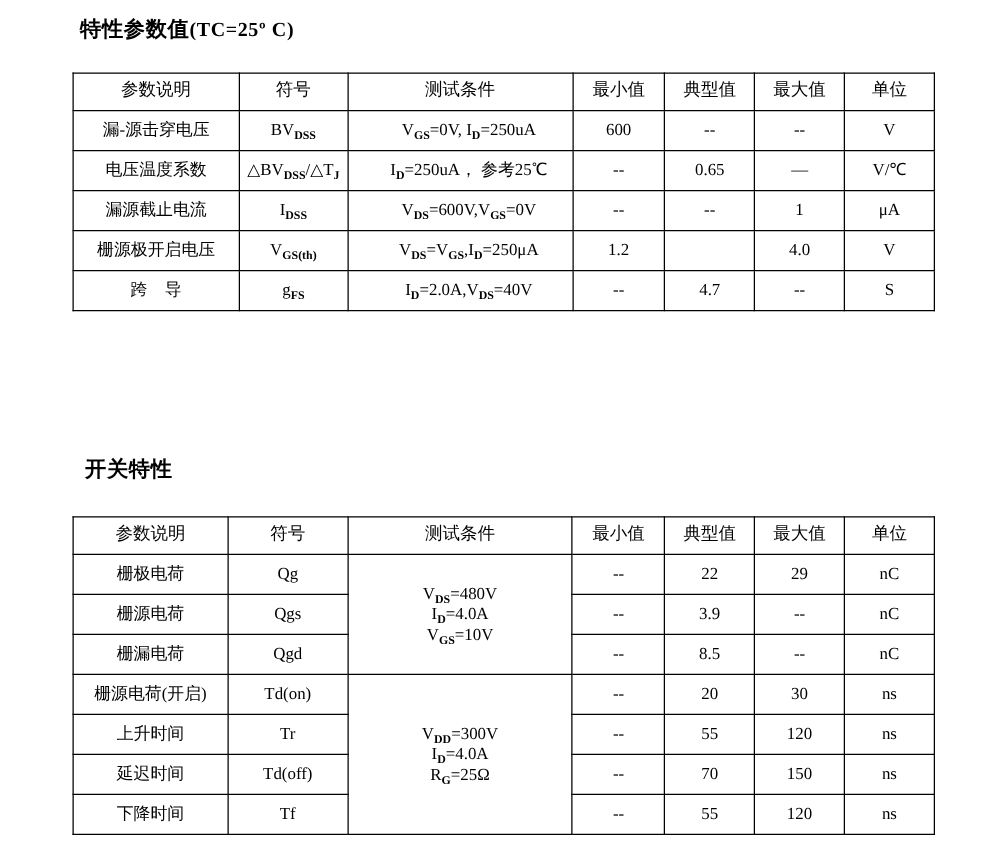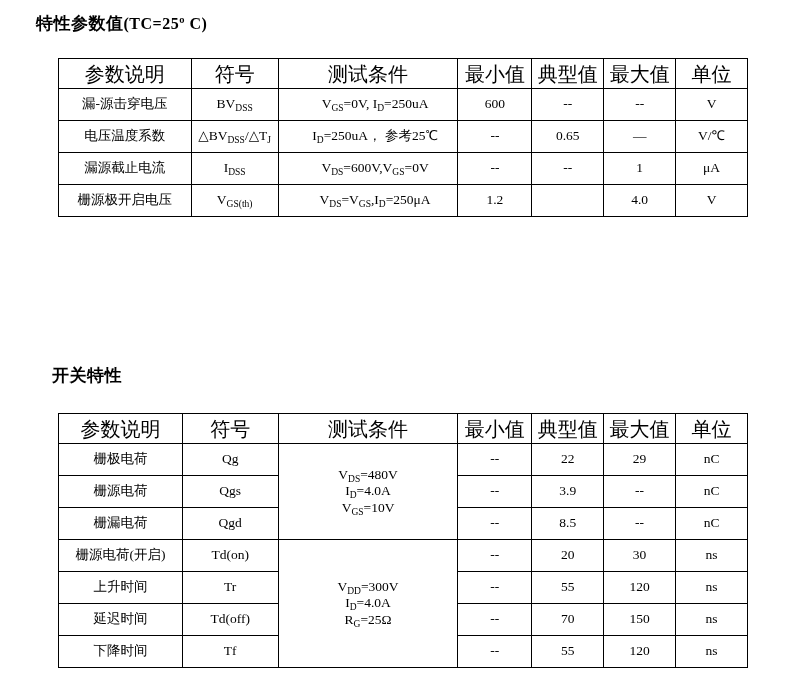--- a/index.html
+++ b/index.html
@@ -19,34 +19,35 @@
     position: relative;
     width: 805px;
     height: 674px;
   }
   
   .section-title {
     font-family: "Liberation Sans", sans-serif;
     font-weight: bold;
     font-size: 17px;
     letter-spacing: 0.5px;
+    margin-left: 28px;
   }
   #title1 {
     position: absolute;
     left: 36px;
     top: 12px;
   }
   #title1 .paren {
     font-family: "Liberation Serif", serif;
     font-weight: bold;
     font-size: 16px;
   }
   #title2 {
     position: absolute;
-    left: 52px;
+    left: 40px;
     top: 364px;
   }
   
   table.spec {
     position: absolute;
     border-collapse: collapse;
     font-size: 13.5px;
   }
   #table1 {
     left: 58px;
@@ -61,21 +62,21 @@
   table.spec td, table.spec th {
     border: 1px solid #000000;
     text-align: center;
     vertical-align: middle;
     padding: 0;
     font-weight: normal;
     line-height: 1.2;
   }
   table.spec thead td {
     height: 29px;
-    font-size: 20px;
+    font-size: 14px;
   }
   table.spec tbody td {
     height: 31px;
   }
   
   #table1 col.c0 { width: 133px; }
   #table1 col.c1 { width: 87px; }
   #table1 col.c2 { width: 180px; }
   #table1 col.c3 { width: 74px; }
   #table1 col.c4 { width: 72px; }
@@ -97,20 +98,21 @@
   }
   .merged-cond {
     line-height: 1.45;
     font-size: 13.5px;
   }
   sub {
     font-size: 9.5px;
     vertical-align: baseline;
     position: relative;
     top: 3px;
+    font-weight: bold;
   }
   .spaced {
     letter-spacing: 14px;
   }
 </style>
 </head>
 <body>
 
 <div class="page">
 
@@ -169,20 +171,29 @@
         </tr>
         <tr>
           <td>栅源极开启电压</td>
           <td>V<sub>GS(th)</sub></td>
           <td class="cond">V<sub>DS</sub>=V<sub>GS</sub>,I<sub>D</sub>=250μA</td>
           <td>1.2</td>
           <td></td>
           <td>4.0</td>
           <td>V</td>
         </tr>
+        <tr>
+          <td><span class="spaced">跨</span>导</td>
+          <td>g<sub>FS</sub></td>
+          <td class="cond">I<sub>D</sub>=2.0A,V<sub>DS</sub>=40V</td>
+          <td>--</td>
+          <td>4.7</td>
+          <td>--</td>
+          <td>S</td>
+        </tr>
       </tbody>
   </table>
 
   <div class="section-title" id="title2">
     <span>开关特性</span>
   </div>
 
   <table class="spec" id="table2">
     <colgroup>
       <col class="c0">

